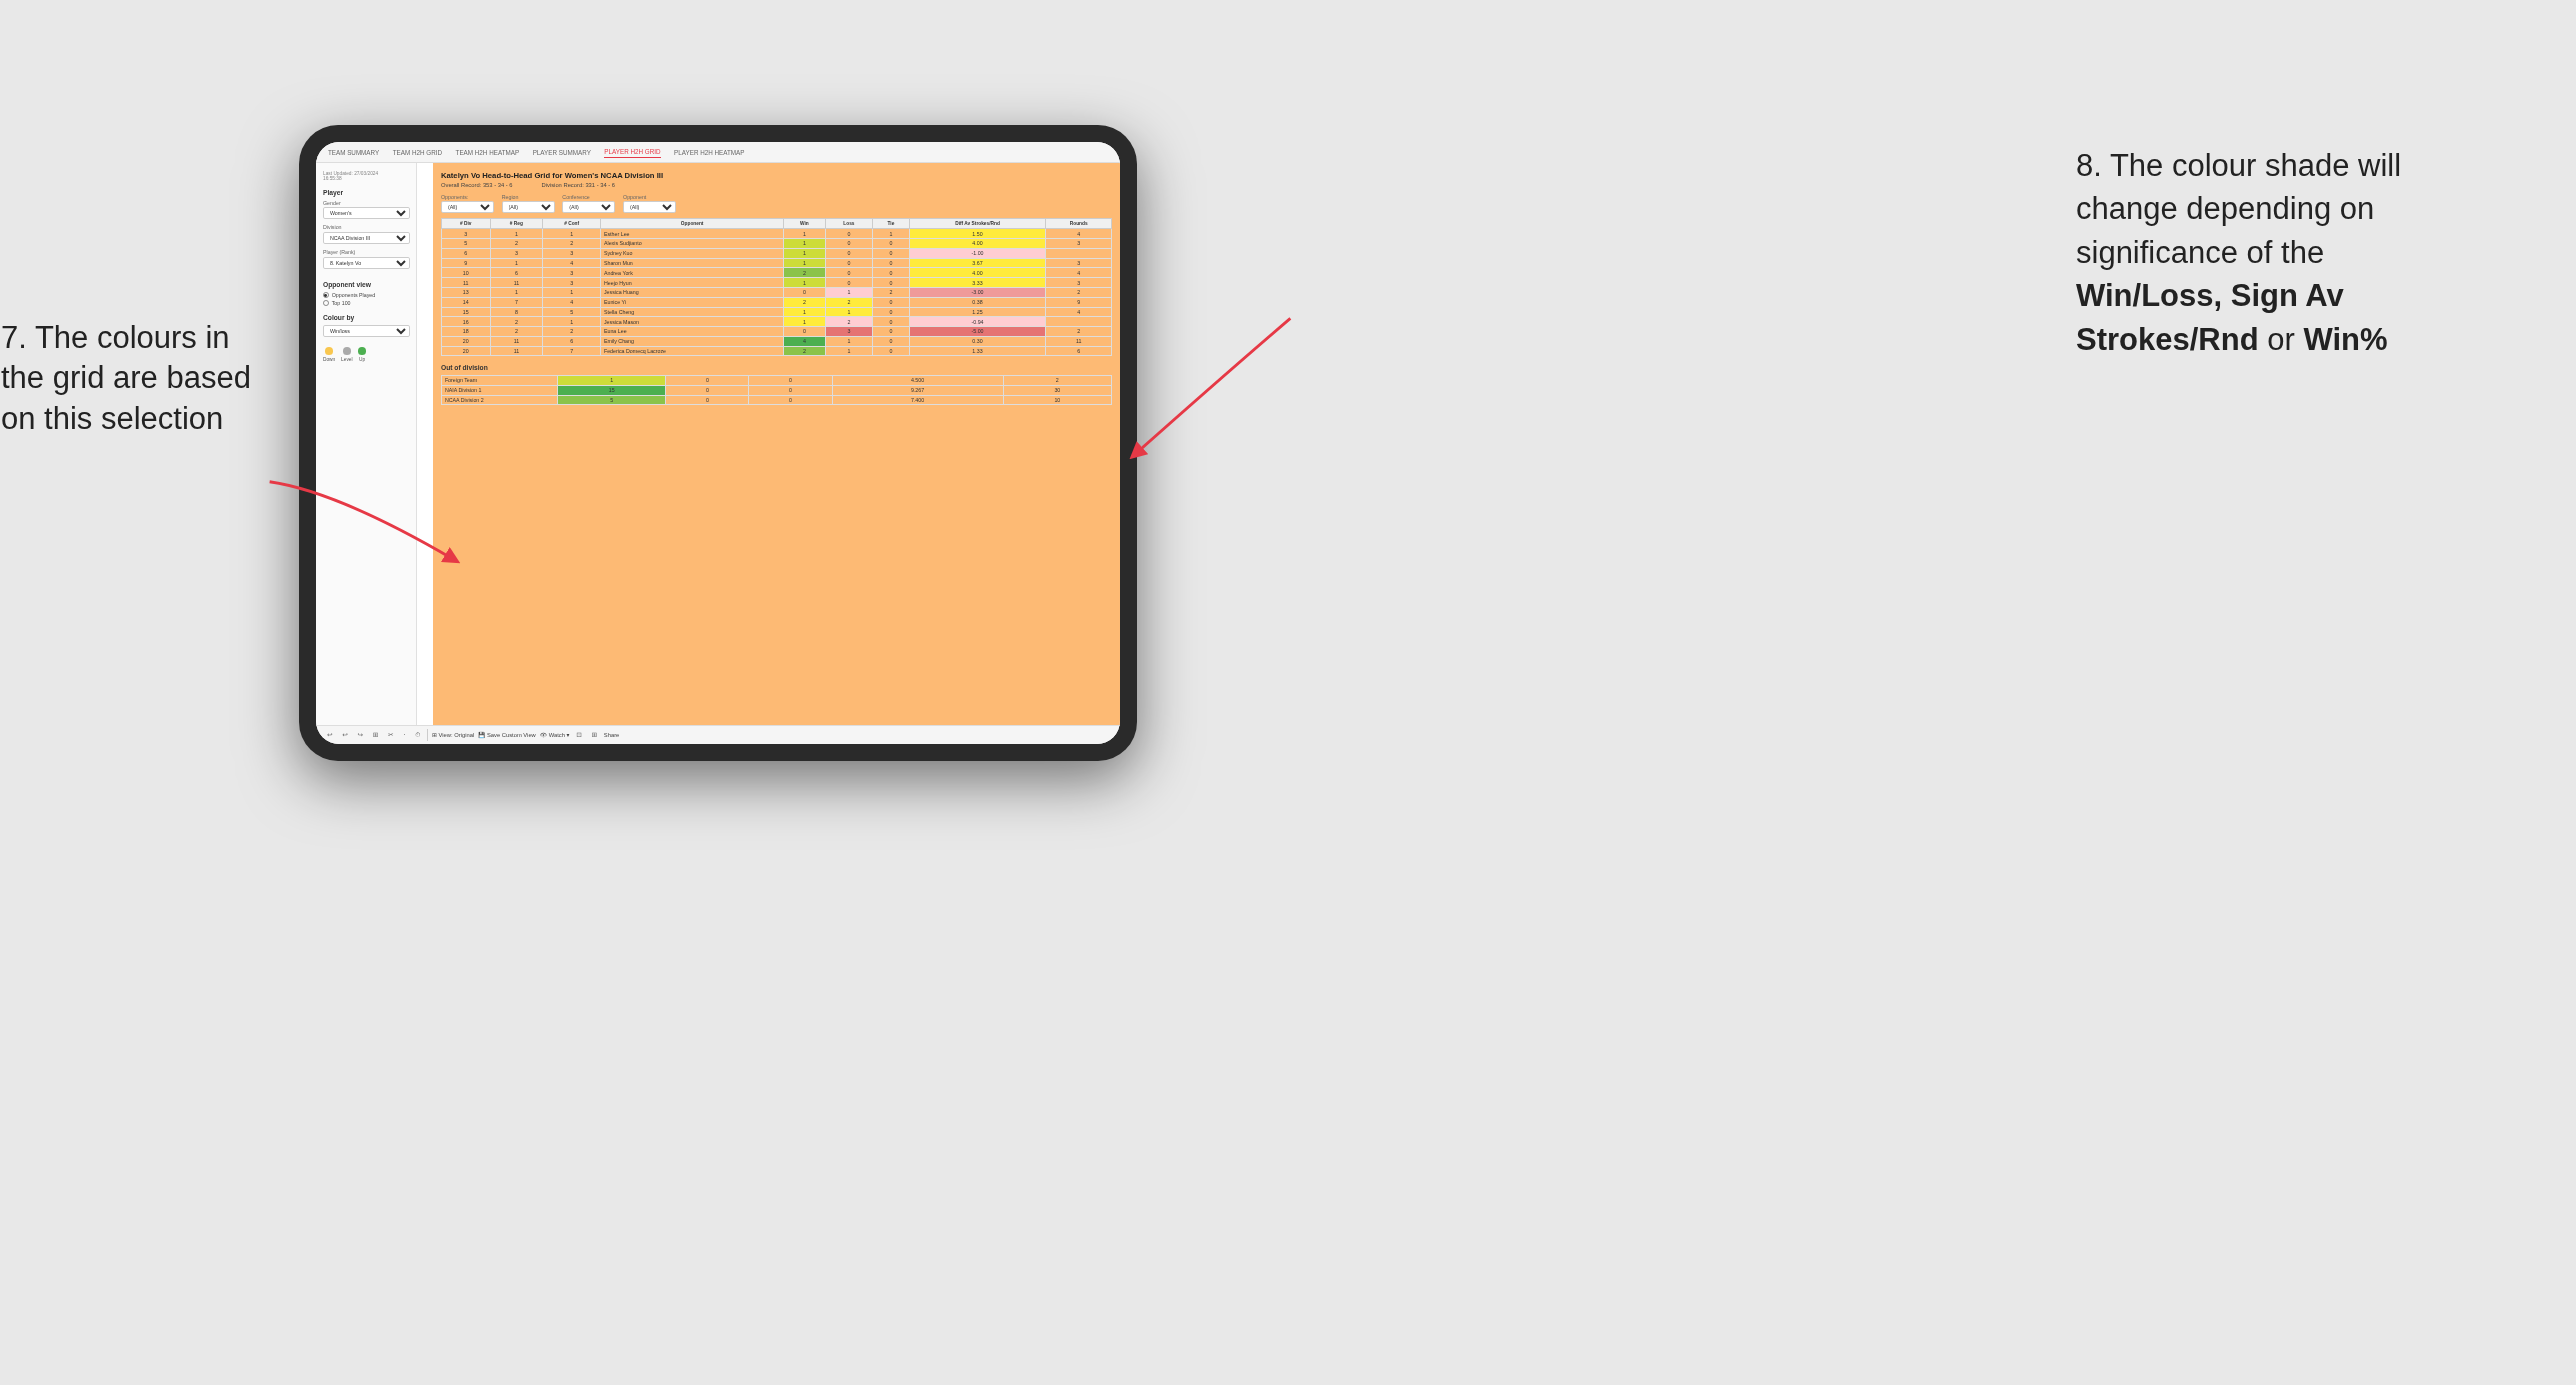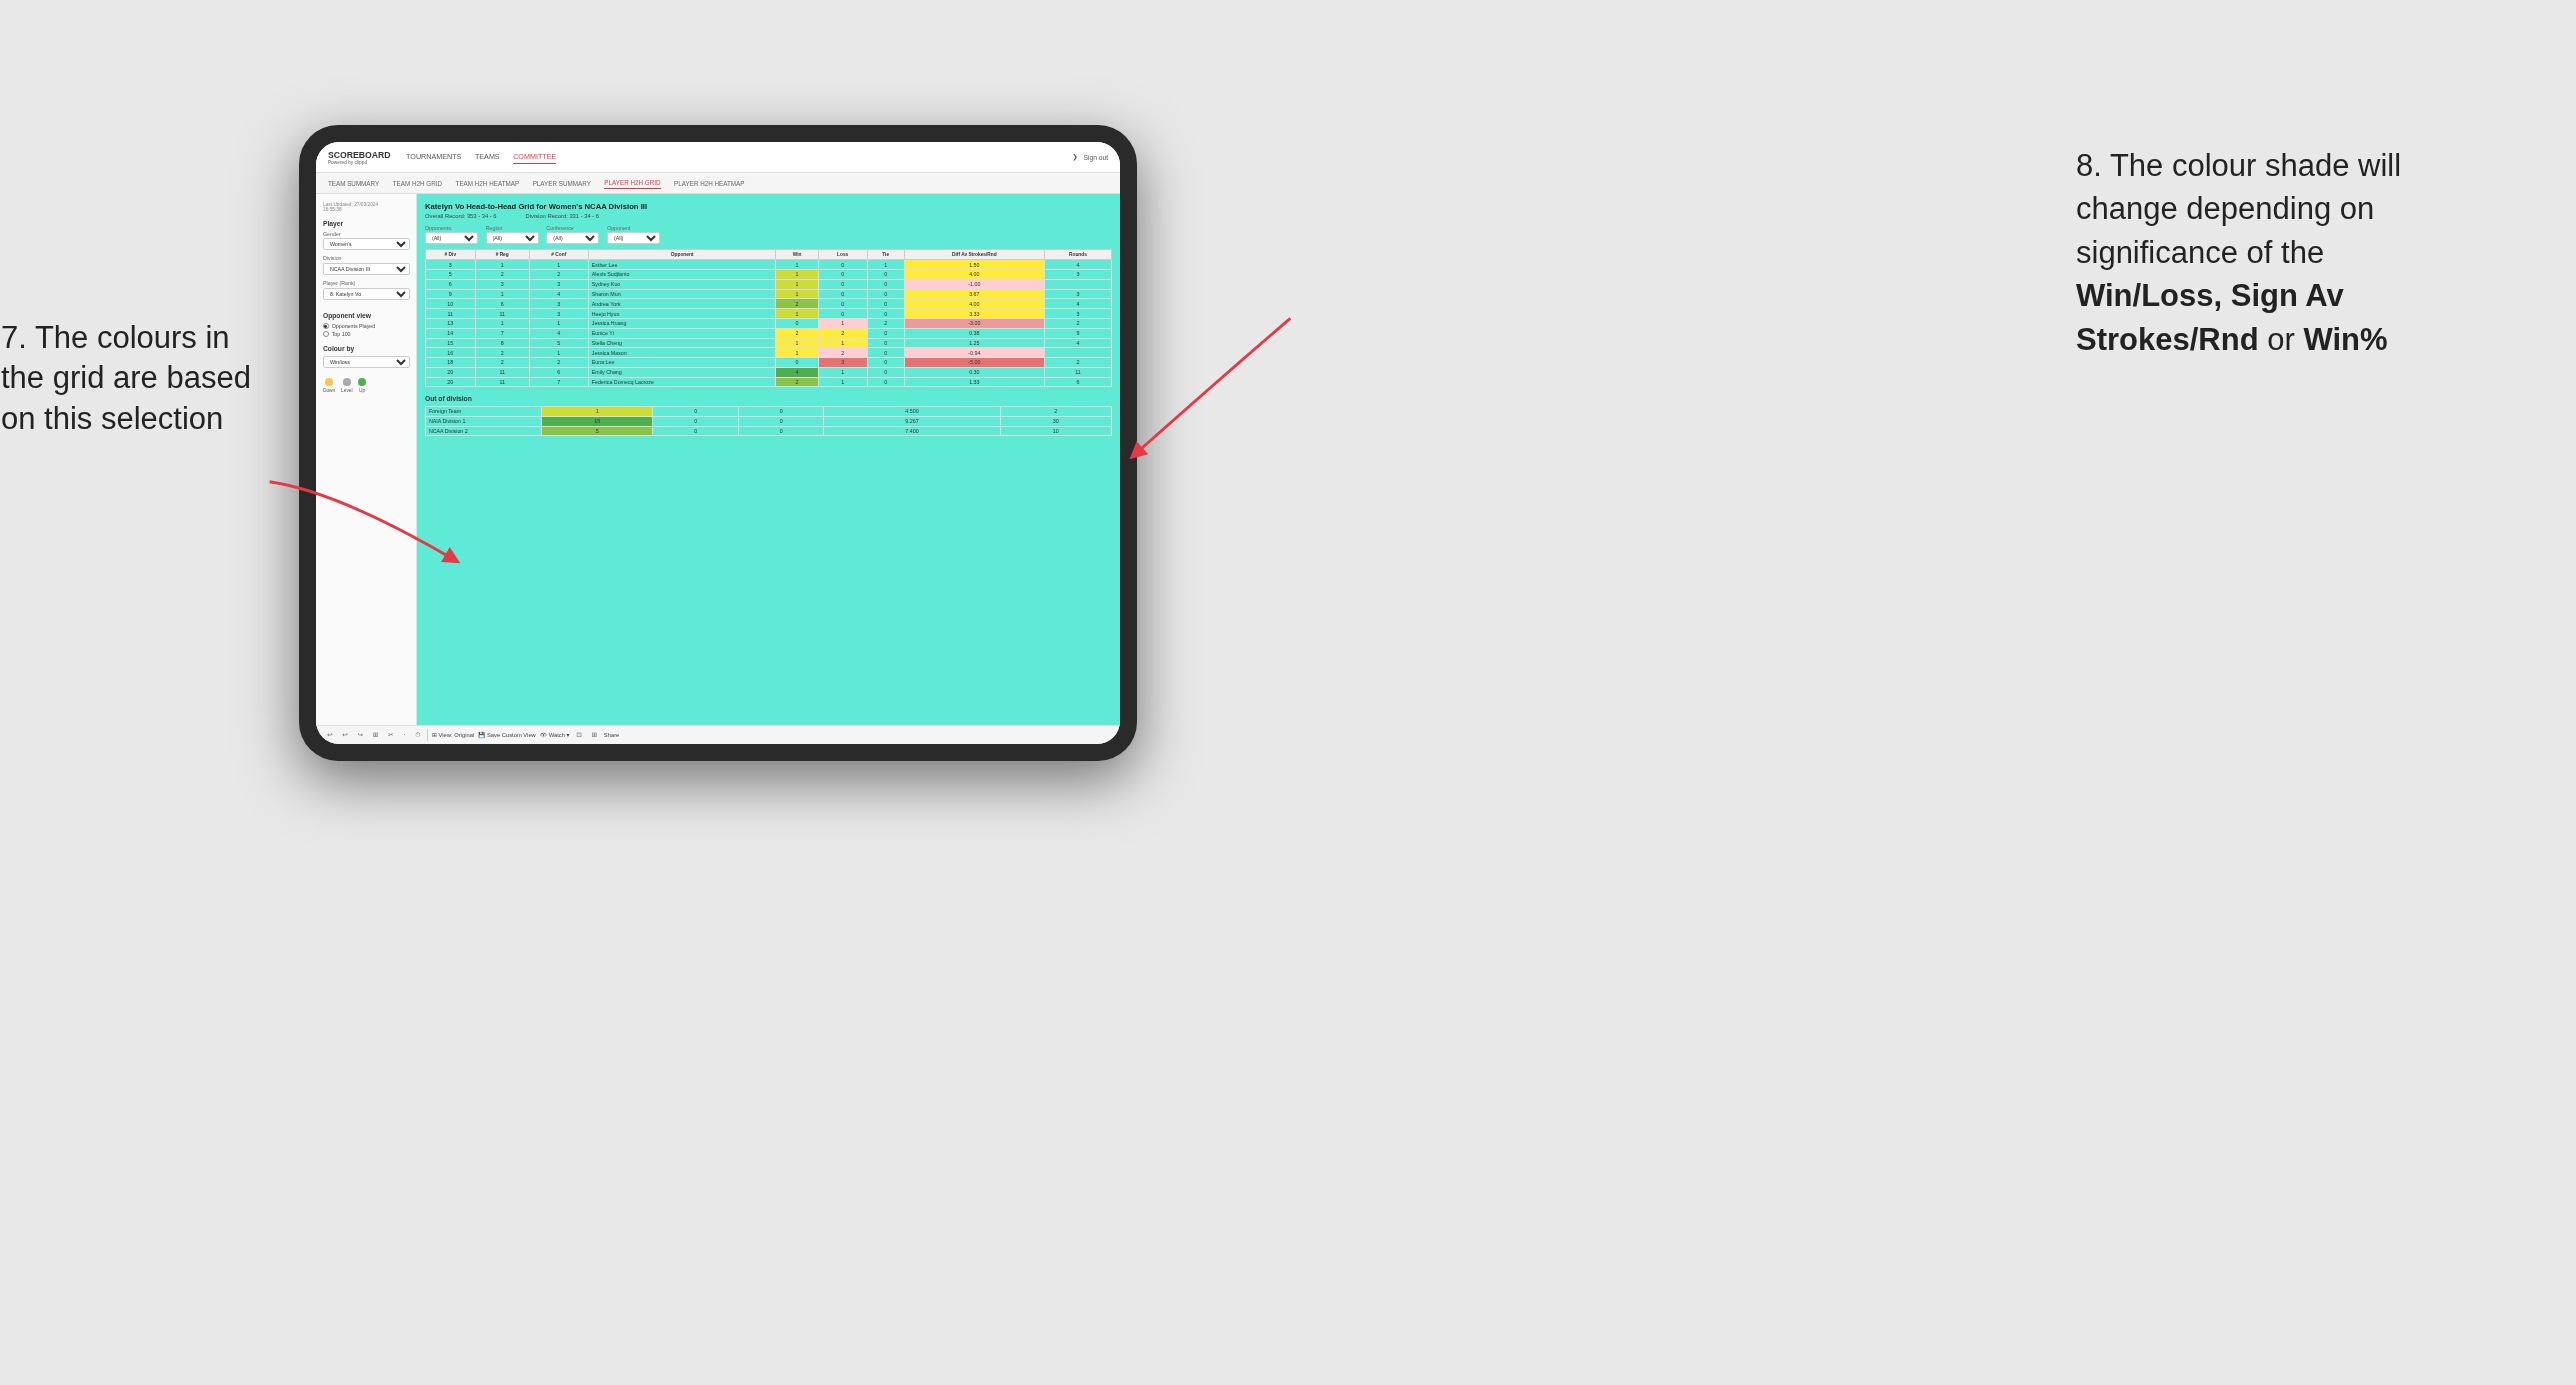--- a/index.html
+++ b/index.html
@@ -209,21 +209,22 @@
     .legend-label {
       font-size: 4.8px;
       color: #555;
     }
 
     
     .right-content {
       flex: 1;
       padding: 7.7px;
       overflow-y: auto;
-      background: #5eead4;
+      background: #fdba74;
+      margin-left: 16px;
     }
     .grid-title {
       font-size: 7.7px;
       font-weight: bold;
       color: #222;
       margin-bottom: 1.9px;
     }
     .record-row {
       display: flex;
       gap: 29px;
@@ -372,35 +373,20 @@
 <div class="annotation annotation-right">
   <span>8. The colour shade will change depending on significance of the</span><br>
   <strong>Win/Loss, Sign Av Strokes/Rnd</strong>
   <span>or</span>
   <strong>Win%</strong>
 </div>
 
 <div class="tablet-frame">
   <div class="tablet-screen">
 
-    <div class="nav-bar">
-      <div class="logo">
-        <span>SCOREBOARD</span>
-        <span class="logo-sub">Powered by clippd</span>
-      </div>
-      <div class="nav-links">
-        <span class="nav-link">TOURNAMENTS</span>
-        <span class="nav-link">TEAMS</span>
-        <span class="nav-link active">COMMITTEE</span>
-      </div>
-      <div class="nav-right">
-        <span>❯</span>
-        <span>Sign out</span>
-      </div>
-    </div>
 
     <div class="sub-nav">
       <span class="sub-nav-link">TEAM SUMMARY</span>
       <span class="sub-nav-link">TEAM H2H GRID</span>
       <span class="sub-nav-link">TEAM H2H HEATMAP</span>
       <span class="sub-nav-link">PLAYER SUMMARY</span>
       <span class="sub-nav-link active">PLAYER H2H GRID</span>
       <span class="sub-nav-link">PLAYER H2H HEATMAP</span>
     </div>
 

